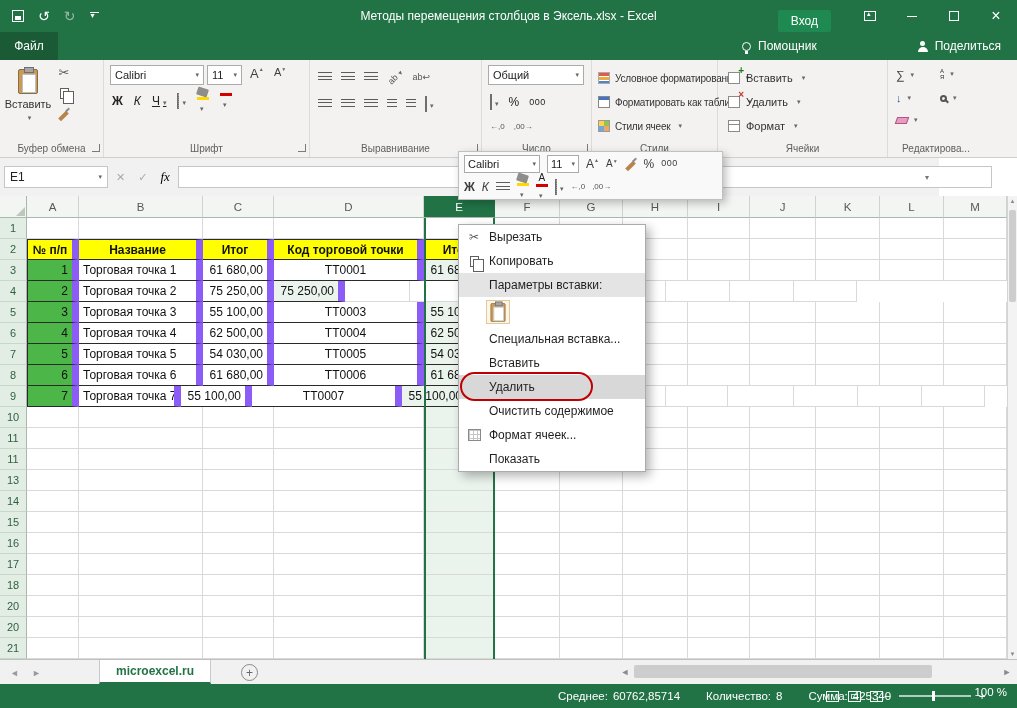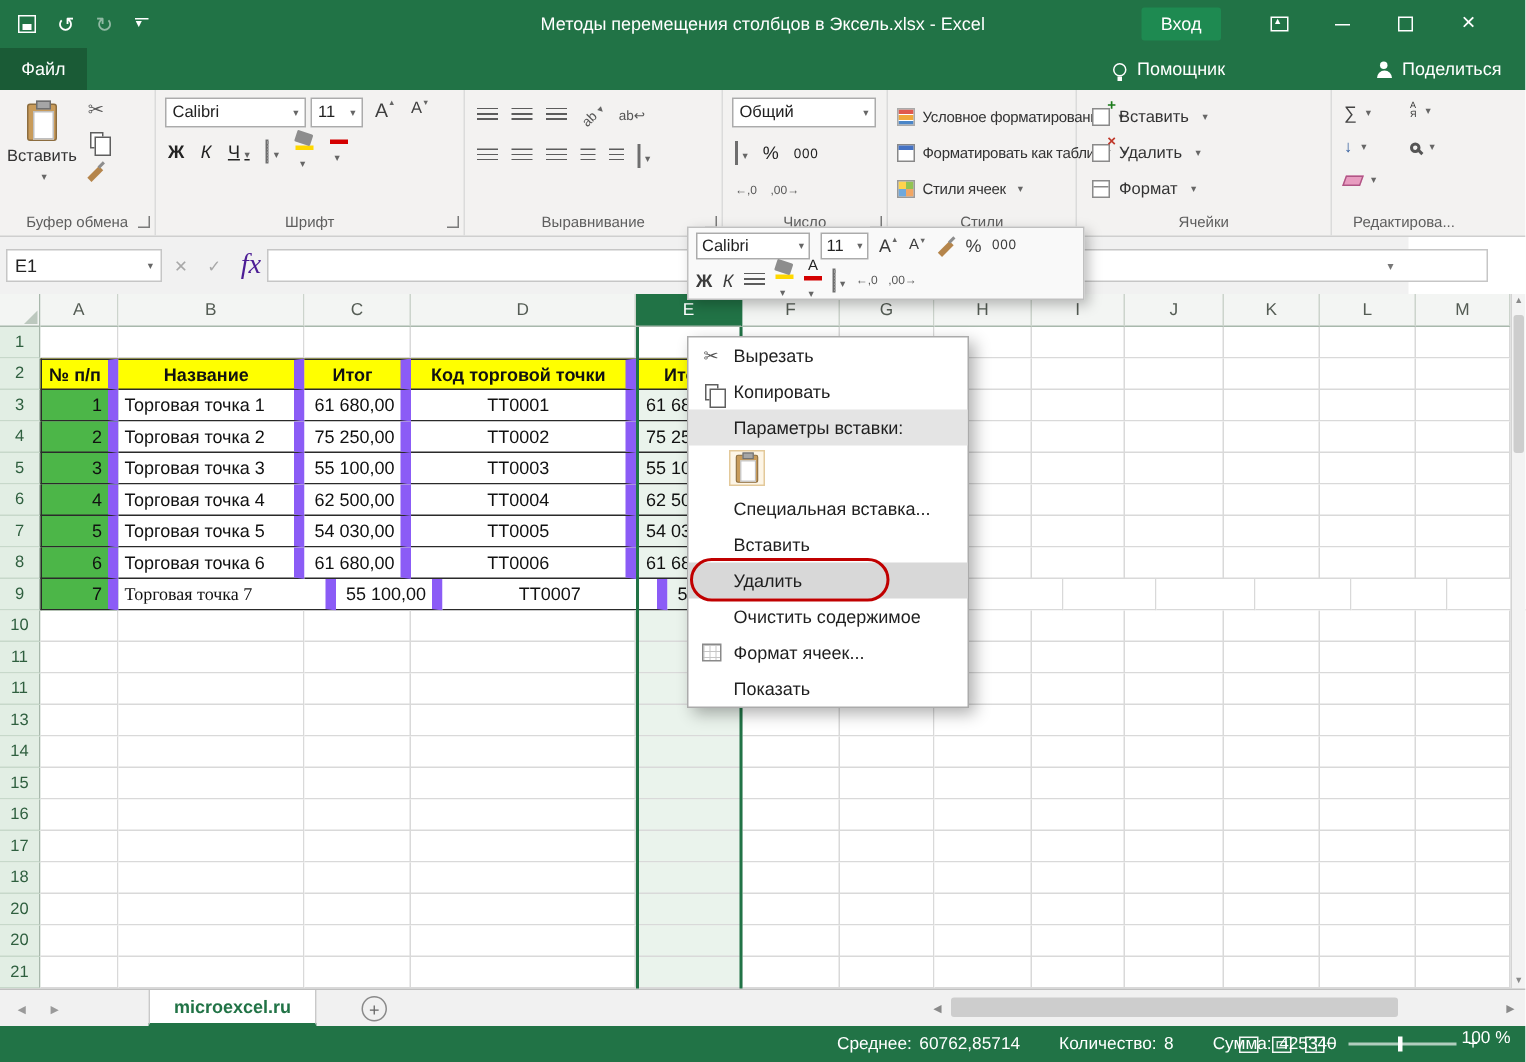--- a/index.html
+++ b/index.html
@@ -11,21 +11,21 @@
 .qat{position:absolute;left:12px;top:0;height:32px;display:flex;align-items:center;gap:14px;z-index:3}
 .qbtn{display:flex;align-items:center;justify-content:center;color:#fff}
 .ico-save{width:12px;height:12px;border:1px solid #fff;position:relative}
 .ico-save::after{content:"";position:absolute;left:2px;bottom:1px;width:6px;height:4px;background:#fff}
 .ico-undo,.ico-redo{font-size:14px;line-height:1}
 .dim{opacity:.5}
 .ico-custom{position:relative;width:11px;height:11px}
 .ico-custom::before{content:"";position:absolute;left:1px;top:1px;width:9px;border-top:1px solid #fff}
 .ico-custom::after{content:"▾";position:absolute;left:1px;top:0px;font-size:8px;color:#fff}
 #title-text{position:absolute;left:0;right:0;top:0;height:32px;display:flex;align-items:center;justify-content:center;font-size:12px;z-index:1}
-#tb-right{position:absolute;right:17px;top:0;height:32px;display:flex;align-items:center;z-index:3}
+#tb-right{position:absolute;right:0;top:0;height:32px;display:flex;align-items:flex-end;z-index:3}
 #signin{height:22px;display:flex;align-items:center;padding:0 13px;background:#1e8a51;border-radius:2px;margin-right:18px;font-size:12px;color:#fff}
 .winbtn{width:42px;height:32px;display:flex;align-items:center;justify-content:center;color:#fff}
 .ico-ribbonopt{width:12px;height:10px;border:1px solid #fff;position:relative}
 .ico-ribbonopt::after{content:"▴";position:absolute;left:2px;top:-2px;font-size:7px;color:#fff}
 .ico-min{width:10px;border-top:1px solid #fff}
 .ico-max{width:10px;height:10px;border:1px solid #fff}
 .ico-close{font-size:16px;line-height:1}
 
 
 #tabrow{position:absolute;left:0;top:32px;width:1017px;height:28px;background:#217346;display:flex;align-items:stretch;color:#fff}
@@ -96,21 +96,21 @@
 .ico-eraser{width:12px;height:7px;background:#e89cc0;border:1px solid #b05585;transform:skewX(-20deg)}
 .sorticon{display:flex;flex-direction:column;font-size:6px;line-height:1;color:#333}
 .ico-find{width:7px;height:7px;border:2px solid #555;border-radius:50%;position:relative}
 .ico-find::after{content:"";position:absolute;width:5px;height:2px;background:#555;right:-4px;bottom:-2px;transform:rotate(45deg)}
 .filldown{color:#2b579a;font-size:11px}
 
 
 #fbar{position:absolute;left:0;top:158px;width:939px;height:38px;background:#f1f1f1}
 #namebox{position:absolute;left:4px;top:8px;width:104px;height:22px;background:#fff;border:1px solid #c6c6c6;display:flex;align-items:center;justify-content:space-between;padding:0 5px;font-size:12px}
 #fbtns{position:absolute;left:116px;top:8px;height:22px;display:flex;align-items:center;gap:13px;color:#a8a8a8;font-size:11px}
-.fx{font-family:"Liberation Serif","DejaVu Serif",serif;font-style:italic;font-size:19px;color:#4c1d95}
+.fx{font-family:"Liberation Serif","DejaVu Serif",serif;font-style:italic;font-size:13px;color:#000000}
 #finput{position:absolute;left:178px;top:8px;width:814px;height:22px;background:#fff;border:1px solid #c6c6c6}
 #fdrop{position:absolute;right:2px;top:8px;width:20px;height:22px;display:flex;align-items:center;justify-content:center;color:#777;font-size:8px}
 
 
 #grid{position:absolute;left:0;top:196px;width:1017px;height:463px;background:#fff}
 #cornercell{position:absolute;left:0;top:0;width:27px;height:22px;background:#f3f5f3;border-right:1px solid #a8b8ac;border-bottom:1px solid #a8b8ac}
 #cornercell::after{content:"";position:absolute;right:1px;bottom:1px;border-left:9px solid transparent;border-bottom:9px solid #bcc8be}
 #colheads{position:absolute;left:27px;top:0;height:22px;display:flex}
 .colhead{height:22px;display:flex;align-items:center;justify-content:center;font-size:11.5px;color:#545c54;background:#f3f5f3;border-right:1px solid #ccd4cc;border-bottom:1px solid #a8b8ac}
 .colhead.selhead{background:#217346;color:#fff;border-right-color:#217346}
@@ -438,21 +438,20 @@
         <div class="cell" style="width: 66px;"></div>
         <div class="cell" style="width: 64px;"></div>
         <div class="cell" style="width: 64px;"></div>
         <div class="cell" style="width: 63px;"></div>
       </div>
       <div class="grow">
         <div class="rowhead">4</div>
         <div class="cell tb tbl cgreen ar" style="width: 52px;">2</div>
         <div class="cell tb al" style="width: 124px;">Торговая точка 2</div>
         <div class="cell tb ar" style="width: 71px;">75 250,00</div>
-        <div class="cell tb ac" style="width: 150px;">TT0002</div>
         <div class="cell tb ar selc" style="width: 71px;">75 250,00</div>
         <div class="cell" style="width: 65px;"></div>
         <div class="cell" style="width: 63px;"></div>
         <div class="cell" style="width: 65px;"></div>
         <div class="cell" style="width: 62px;"></div>
         <div class="cell" style="width: 66px;"></div>
         <div class="cell" style="width: 64px;"></div>
         <div class="cell" style="width: 64px;"></div>
         <div class="cell" style="width: 63px;"></div>
       </div>
@@ -516,21 +515,21 @@
         <div class="cell" style="width: 65px;"></div>
         <div class="cell" style="width: 62px;"></div>
         <div class="cell" style="width: 66px;"></div>
         <div class="cell" style="width: 64px;"></div>
         <div class="cell" style="width: 64px;"></div>
         <div class="cell" style="width: 63px;"></div>
       </div>
       <div class="grow">
         <div class="rowhead">9</div>
         <div class="cell tb tbl cgreen ar" style="width: 52px;">7</div>
-        <div class="cell tb al" style="width: 145px; font-family: Liberation Serif, serif;">Торговая точка 7</div>
+        <div class="cell tb al" style="width: 102px;">Торговая точка 7</div>
         <div class="cell tb ar" style="width: 71px;">55 100,00</div>
         <div class="cell tb ac" style="width: 150px;">TT0007</div>
         <div class="cell tb ar selc" style="width: 71px;">55 100,00</div>
         <div class="cell" style="width: 65px;"></div>
         <div class="cell" style="width: 63px;"></div>
         <div class="cell" style="width: 65px;"></div>
         <div class="cell" style="width: 62px;"></div>
         <div class="cell" style="width: 66px;"></div>
         <div class="cell" style="width: 64px;"></div>
         <div class="cell" style="width: 64px;"></div>

